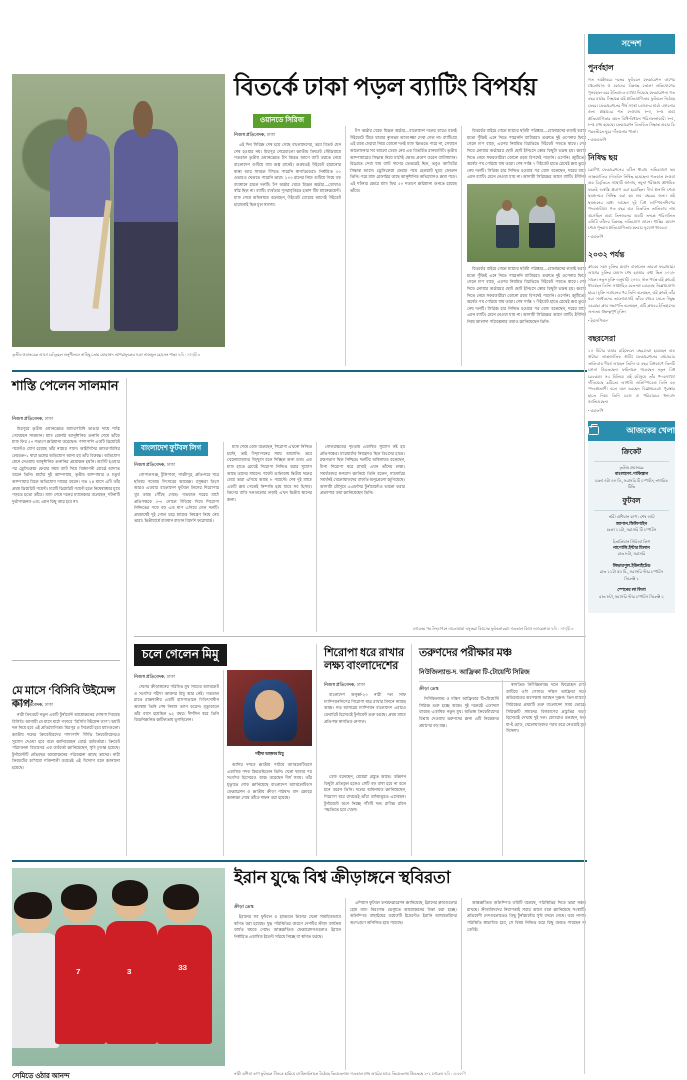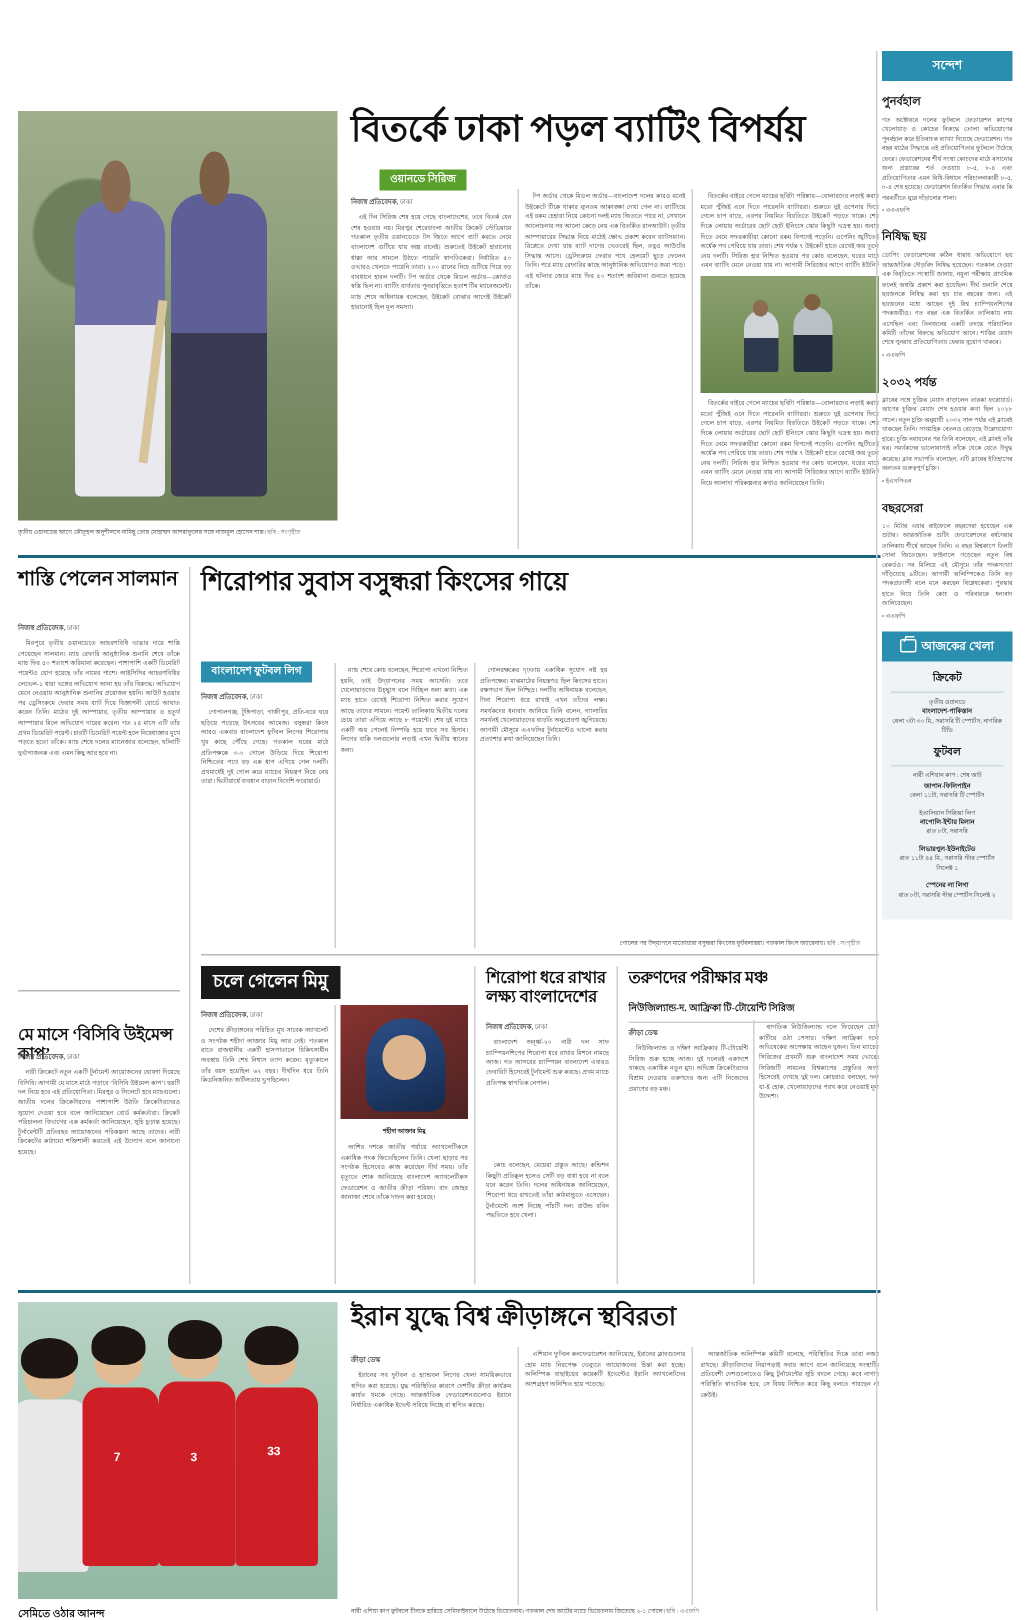--- a/index.html
+++ b/index.html
@@ -97,21 +97,21 @@
 
   
   .sidebar{position:absolute;left:576px;top:0;width:87px;}
   .sb-head{background:#2a8fae;color:#fff;text-align:center;font-size:8px;font-weight:bold;
            padding:3px 0 4px 0;}
   .sb-sec-title{font-size:7.6px;font-weight:bold;color:#111;margin:7px 0 3px 0;}
   .sb-text{font-size:4.05px;line-height:1.6;color:#3a3a3a;text-align:justify;}
   .sb-src{font-size:4.05px;color:#444;margin-top:2px;}
   .sb-box{background:#eef4f6;padding:5px 6px 7px 6px;margin-top:6px;}
   .sb-box-head{background:#2a8fae;color:#fff;font-size:8px;font-weight:bold;padding:3px 0 4px 0;
-               text-align:center;display:flex;align-items:center;justify-content:center;gap:3px;}
+               text-align:center;display:flex;align-items:center;justify-content:space-between;gap:3px;}
   .tv-ic{width:9px;height:7px;border:1.2px solid #fff;border-radius:1.5px;display:inline-block;position:relative;}
   .tv-ic:after{content:"";position:absolute;left:2px;top:-3px;width:5px;height:3px;
                border-top:1.2px solid #fff;border-left:1.2px solid #fff;transform:skewX(-20deg);}
   .sb-sport{text-align:center;font-size:7px;font-weight:bold;color:#111;margin:5px 0 3px 0;
             border-bottom:1px solid #cbd8dd;padding-bottom:3px;}
   .sb-ev{text-align:center;font-size:4.05px;color:#333;line-height:1.55;margin-bottom:5px;}
   .sb-ev b{display:block;color:#111;font-size:4.3px;}
 </style>
 </head>
 <body>
@@ -190,21 +190,20 @@
   <div class="byline" style="position:absolute;left:0;top:664px;width:108px;">
     <span style="font-weight:bold;">নিজস্ব প্রতিবেদক,</span>
     <span>ঢাকা</span>
   </div>
   <div class="body-text" style="position:absolute;left:0;top:678px;width:108px;height:140px;overflow:hidden;">
     <p>নারী ক্রিকেটে নতুন একটি টুর্নামেন্ট আয়োজনের ঘোষণা দিয়েছে বিসিবি। আগামী মে মাসে মাঠে গড়াবে ‘বিসিবি উইমেন্স কাপ’। ছয়টি দল নিয়ে হবে এই প্রতিযোগিতা। মিরপুর ও সিলেটে হবে ম্যাচগুলো। জাতীয় দলের ক্রিকেটারদের পাশাপাশি উঠতি ক্রিকেটারদেরও সুযোগ দেওয়া হবে বলে জানিয়েছেন বোর্ড কর্মকর্তারা। ক্রিকেট পরিচালনা বিভাগের এক কর্মকর্তা জানিয়েছেন, সূচি চূড়ান্ত হয়েছে। টুর্নামেন্টটি প্রতিবছর আয়োজনের পরিকল্পনা আছে তাদের। নারী ক্রিকেটের কাঠামো শক্তিশালী করতেই এই উদ্যোগ বলে জানানো হয়েছে।</p>
   </div>
 
   <div class="rule-v" style="left:114px;top:344px;height:478px;"></div>
 
-  <h1 class="hl hl-lg" style="position:absolute;left:122px;top:344px;width:270px;">শিরোপার সুবাস বসুন্ধরা কিংসের গায়ে</h1>
 
   <div style="position:absolute;left:122px;top:402px;">
     <span class="tag tag-blue">বাংলাদেশ ফুটবল লিগ</span>
   </div>
 
   <div class="col" style="left:122px;top:424px;width:85px;">
     <div class="byline">
       <span style="font-weight:bold;">নিজস্ব প্রতিবেদক,</span>
       <span>ঢাকা</span>
     </div>

